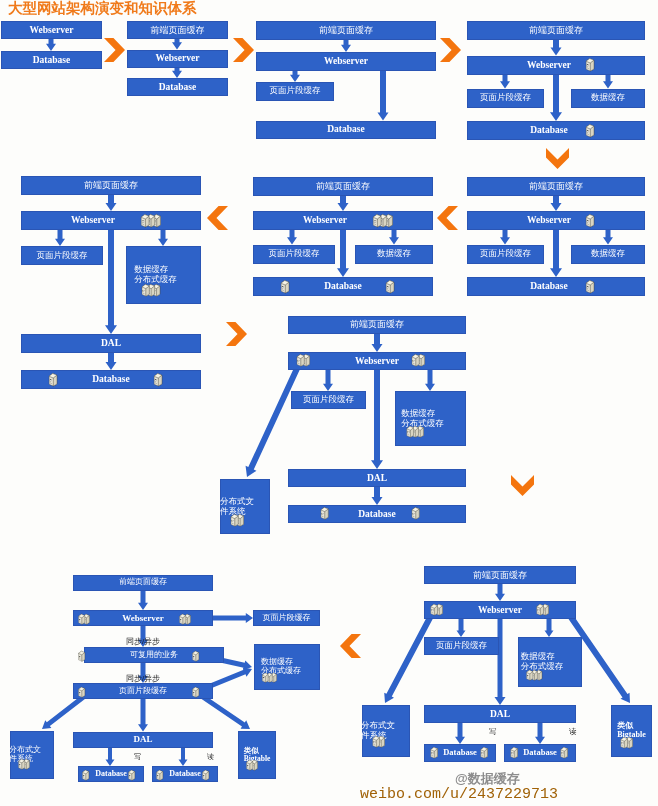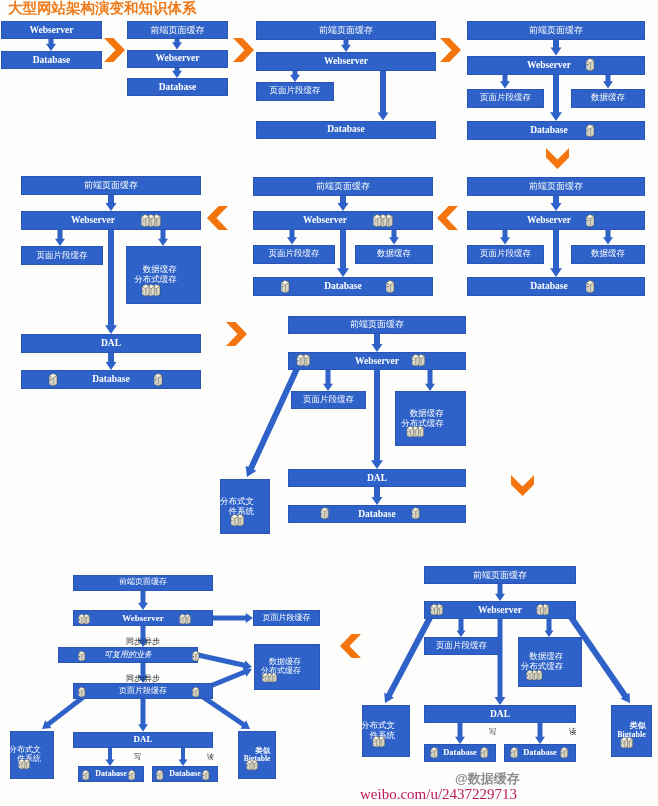--- a/index.html
+++ b/index.html
@@ -10,31 +10,31 @@
 
   .title{position:absolute;left:8px;top:-1px;color:#f07a1a;font-weight:bold;
          font-size:14.5px;white-space:nowrap;
          font-family:"Liberation Sans",sans-serif;}
 
   svg#arrows{position:absolute;left:0;top:0;width:658px;height:806px;overflow:visible;}
 
   .box{position:absolute;background:#2e62c8;color:#ffffff;
        box-sizing:border-box;border:1px solid #2a55b4;
        display:flex;align-items:center;justify-content:center;}
-  .box .tx{white-space:pre;text-align:right;line-height:1.12;position:relative;z-index:3;}
+  .box .tx{white-space:pre;text-align:left;line-height:1.12;position:relative;z-index:3;}
   .box.en .tx{font-family:"Liberation Serif",serif;font-weight:bold;}
   .box.cn .tx{font-family:"Liberation Sans",sans-serif;font-weight:400;}
 
   .srv{position:absolute;z-index:4;}
   .plain{position:absolute;color:#1b1b1b;font-family:"Liberation Sans",sans-serif;
          white-space:nowrap;z-index:5;}
 
   .wm-handle{position:absolute;font-family:"Liberation Sans",sans-serif;font-weight:bold;
              color:#8d8d8d;}
-  .wm-url{position:absolute;font-family:Liberation Serif, serif;color:#be185d;}
+  .wm-url{position:absolute;font-family:Liberation Mono, monospace;color:#a16207;}
 </style>
 </head>
 <body>
 
 <div id="page">
   <div class="title">大型网站架构演变和知识体系</div>
   <svg id="arrows">
       <path d="M 48.5 39 L 48.5 43.8 L 46 43.8 L 51 51 L 56 43.8 L 53.5 43.8 L 53.5 39 Z" fill="#2e62c8"></path>
       <path d="M 174.5 39 L 174.5 42.3 L 172 42.3 L 177 49.5 L 182 42.3 L 179.5 42.3 L 179.5 39 Z" fill="#2e62c8"></path>
       <path d="M 174.5 67.5 L 174.5 70.8 L 172 70.8 L 177 78 L 182 70.8 L 179.5 70.8 L 179.5 67.5 Z" fill="#2e62c8"></path>
@@ -681,21 +681,21 @@
       <div class="plain" style="left: 569px; top: 727px; font-size: 7.5px;">读</div>
       <div class="box cn" style="left: 73px; top: 574.5px; width: 140px; height: 16px;">
         <span class="tx" style="font-size: 8px;">前端页面缓存</span>
       </div>
       <div class="box en" style="left: 73px; top: 610px; width: 140px; height: 16px;">
         <span class="tx" style="font-size: 9px;">Webserver</span>
       </div>
       <div class="box cn" style="left: 253px; top: 610px; width: 67px; height: 16px;">
         <span class="tx" style="font-size: 8px;">页面片段缓存</span>
       </div>
-      <div class="box cn" style="left: 58px; top: 647px; width: 140px; height: 16px; font-style: italic;">
+      <div class="box cn" style="left: 84px; top: 647px; width: 140px; height: 16px;">
         <span class="tx" style="font-size: 8px;">可复用的业务</span>
       </div>
       <div class="box cn" style="left: 254px; top: 644px; width: 66px; height: 46px;">
         <span class="tx" style="font-size: 8px; transform: translateX(-6px);">数据缓存
 分布式缓存</span>
       </div>
       <div class="box cn" style="left: 73px; top: 683px; width: 140px; height: 16px;">
         <span class="tx" style="font-size: 8px;">页面片段缓存</span>
       </div>
       <div class="box cn" style="left: 10px; top: 731px; width: 44px; height: 48px;">

